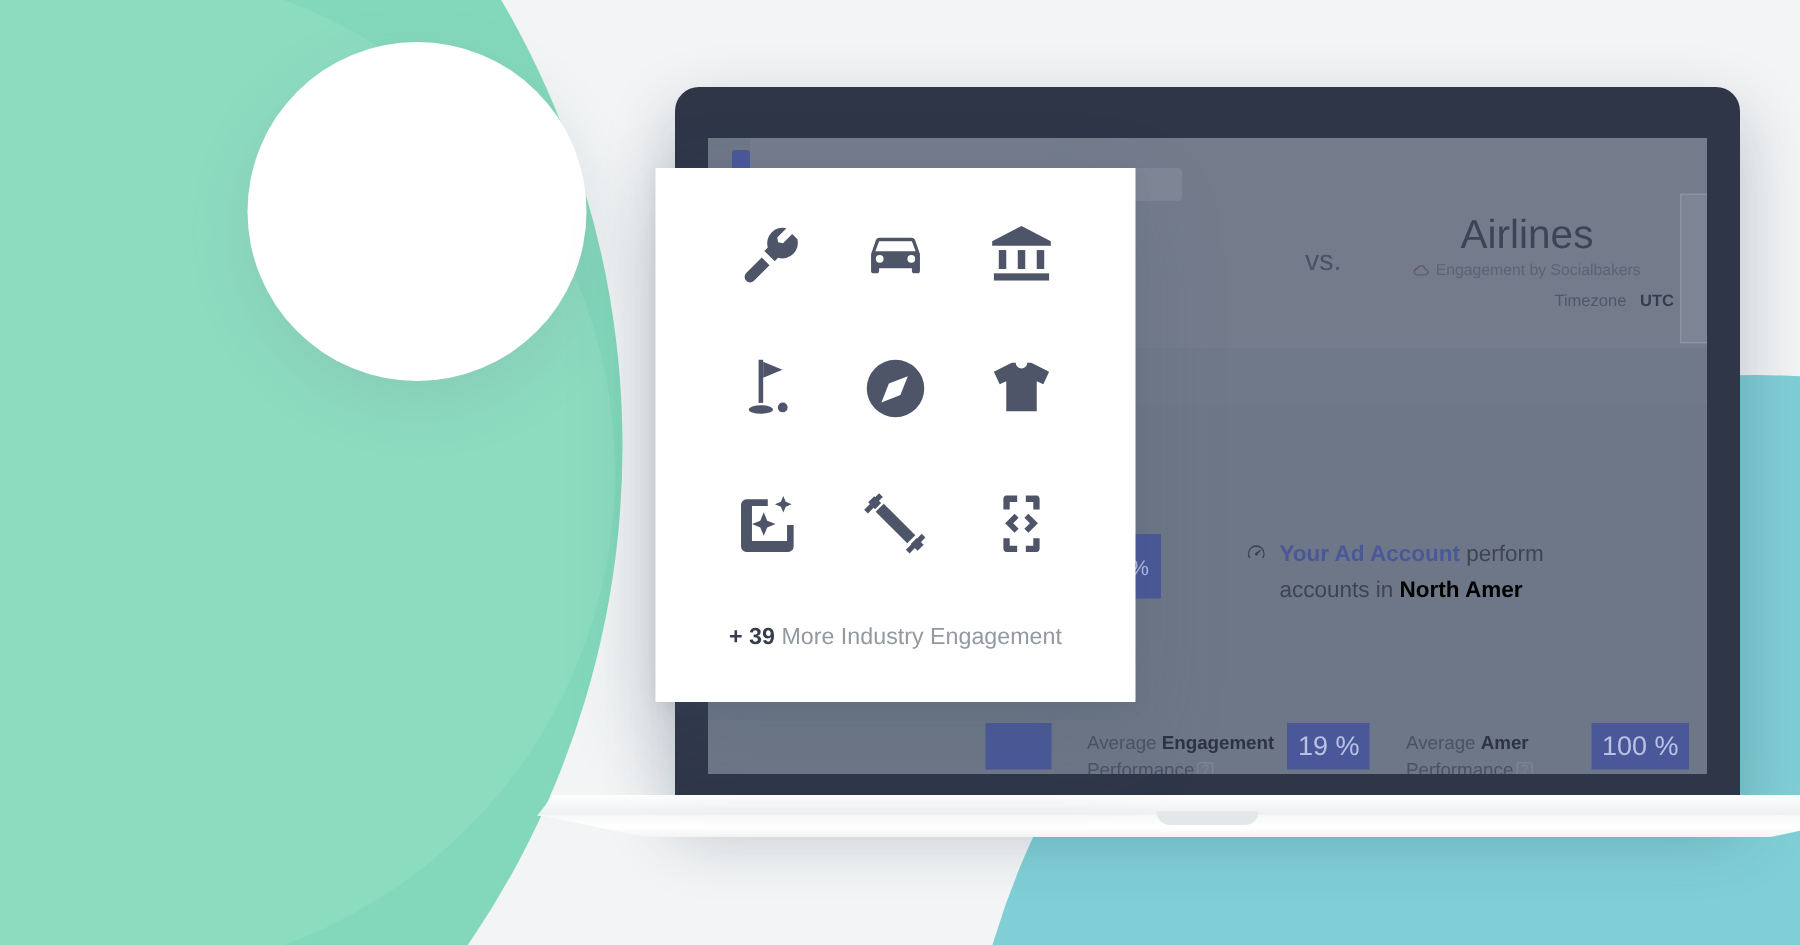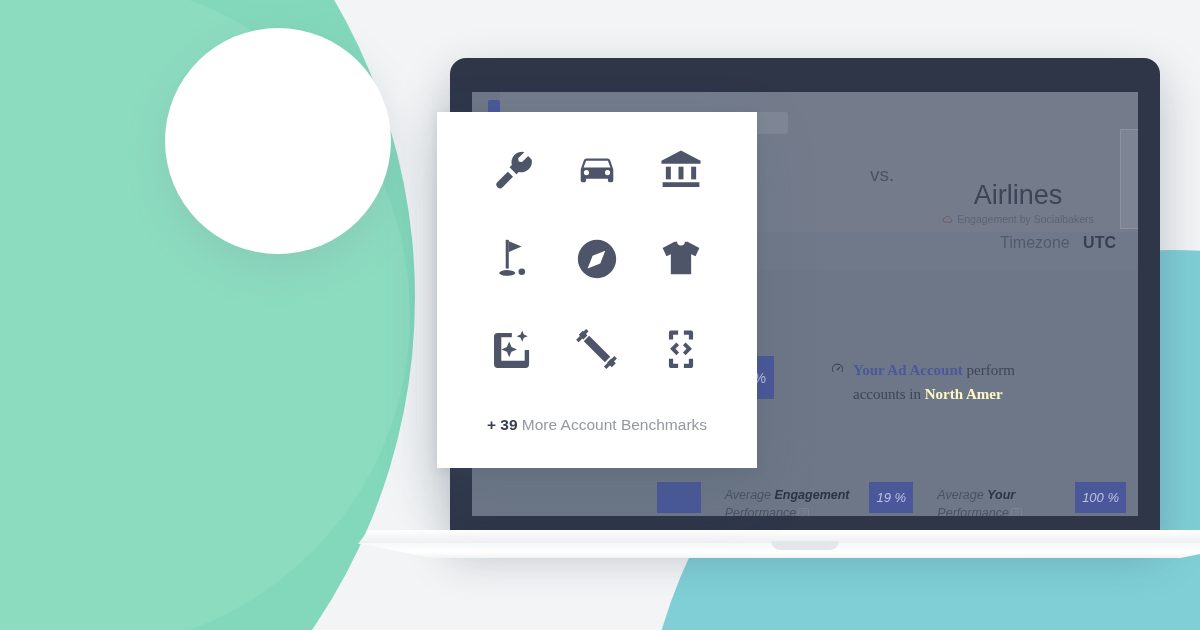--- a/index.html
+++ b/index.html
@@ -101,28 +101,28 @@
   }
 
   .hdr-left-title {
     position:absolute; left:8px; top:60px;
     font-size:27px; color:#3c4455; letter-spacing:.2px;
   }
   .hdr-vs {
     position:absolute; left:370px; top:72px;
     font-size:19px; color:#4a5263;
   }
-  .hdr-right { position:absolute; left:420px; top:50px; width:196px; text-align:center;margin-top:39px; }
+  .hdr-right { position:absolute; left:420px; top:50px; width:196px; text-align:center; }
   .hdr-right-title { font-size:27px; color:#3c4455; line-height:1.05; }
   .hdr-bench {
     margin-top:4px; font-size:10.5px; color:#5b6374; display:flex;
     align-items:center; justify-content:center; gap:4px;
   }
   .hdr-bench svg { width:11px; height:11px; display:block; }
-  .hdr-tz { margin-top:9px; font-size:16px; color:#4f5768; text-align:right; }
+  .hdr-tz { margin-top:9px; font-size:11px; color:#4f5768; text-align:right; }
   .hdr-tz b { color:#343c4d; }
 
   .industry-badge {
     position:absolute; left:620px; top:37px;
     width:98px; height:100px;
     background:rgba(255,255,255,.07);
     border:1px solid rgba(255,255,255,.12);
     display:flex; flex-direction:column; align-items:center; justify-content:center;
     gap:12px;
   }
@@ -157,40 +157,40 @@
     position:absolute; left:226px; top:86px;
     min-width:46px; height:43px; background:#4a5899;
     display:flex; align-items:center; justify-content:center;
     color:#b9c2e4; font-size:14px; padding:0 8px;
   }
 
   .score-copy { position:absolute; left:330px; top:88px; width:340px; }
   .score-copy-row { display:flex; align-items:flex-start; gap:8px; }
   .gauge-icon { width:15px; height:15px; flex:none; margin-top:3px; }
   .gauge-icon svg { width:15px; height:15px; fill:#3b4355; }
-  .score-copy p { font-size:15px; line-height:1.6; color:#3c4455; white-space:nowrap;font-family:Liberation Serif, serif; }
+  .score-copy p { font-size:15px; line-height:1.6; color:#3c4455; white-space:nowrap; }
   .score-copy .hl { color:#4a5899; font-weight:bold; }
-  .score-copy b { color:#fef9c3; font-weight:bold; }
+  .score-copy b { color:#000000; font-weight:bold; }
   .score-copy .line2 { margin-left:23px; }
 
   .metrics { position:absolute; left:28px; top:390px; right:0; bottom:0; }
   .metric-cols { position:absolute; left:0; top:0; right:0; display:flex; }
-  .metric-col { width:222px; padding:0 12px; position:relative;font-style:italic; }
+  .metric-col { width:222px; padding:0 12px; position:relative; }
   .metric-head { display:flex; align-items:flex-start; justify-content:space-between; }
   .metric-title { font-size:12.5px; line-height:1.45; color:#4a5263; padding-top:4px; }
   .metric-title b { color:#2b3344; font-weight:bold; }
   .qmark {
     display:inline-block; font-size:9px; color:#7c8494;
     border:1px solid #7c8494; border-radius:2px; padding:0 2px;
     line-height:1.1; vertical-align:middle; margin-left:2px;
   }
   .metric-pill {
     min-width:44px; height:31px; background:#4a5899; color:#b9c2e4;
     display:flex; align-items:center; justify-content:center;
-    font-size:13px; flex:none; padding:0 7px;
+    font-size:18px; flex:none; padding:0 7px;
   }
 
   
   .icon-card {
     position:absolute; left:437px; top:112px;
     width:320px; height:356px;
     background:#ffffff;
     box-shadow:0 22px 55px rgba(70,90,110,.22), 0 3px 10px rgba(70,90,110,.10);
   }
   .icon-grid {
@@ -319,21 +319,21 @@
                   <span>Performance</span><span class="qmark">?</span>
                 </div>
                 <div class="metric-pill">19 %</div>
               </div>
 
             </div>
 
             <div class="metric-col">
               <div class="metric-head">
                 <div class="metric-title">
-                  <span>Average </span><b>Your</b><br>
+                  <span>Average </span><b>Amer</b><br>
                   <span>Performance</span><span class="qmark">?</span>
                 </div>
                 <div class="metric-pill">100 %</div>
               </div>
 
             </div>
 
           </div>
         </div>
 
@@ -434,15 +434,15 @@
         <svg viewBox="0 0 24 24">
           <path d="M6.5 2.3h4v2.2H7.9v2.6H5.7V3.5a1.2 1.2 0 0 1 .8-1.2zM13.5 2.3h4a1.2 1.2 0 0 1 .8 1.2v3.6h-2.2V4.5h-2.6zM5.7 17.1h2.2v2.6h2.6v2.2h-4a1.2 1.2 0 0 1-.8-1.2zM16.1 17.1h2.2v3.6a1.2 1.2 0 0 1-.8 1.2h-4v-2.2h2.6z"></path>
           <path d="M9.6 8.6 6.3 11.9l3.3 3.3 1.4-1.4-1.9-1.9 1.9-1.9zM14.4 8.6 13 10l1.9 1.9-1.9 1.9 1.4 1.4 3.3-3.3z"></path>
         </svg>
       </span>
     </div>
 
   </div>
 
   <div class="card-footer">
-    <b>+ 39</b><span> More Account Benchmarks</span>
+    <b>+ 39</b><span> More Industry Engagement</span>
   </div>
 </div>
 
 </body></html>

